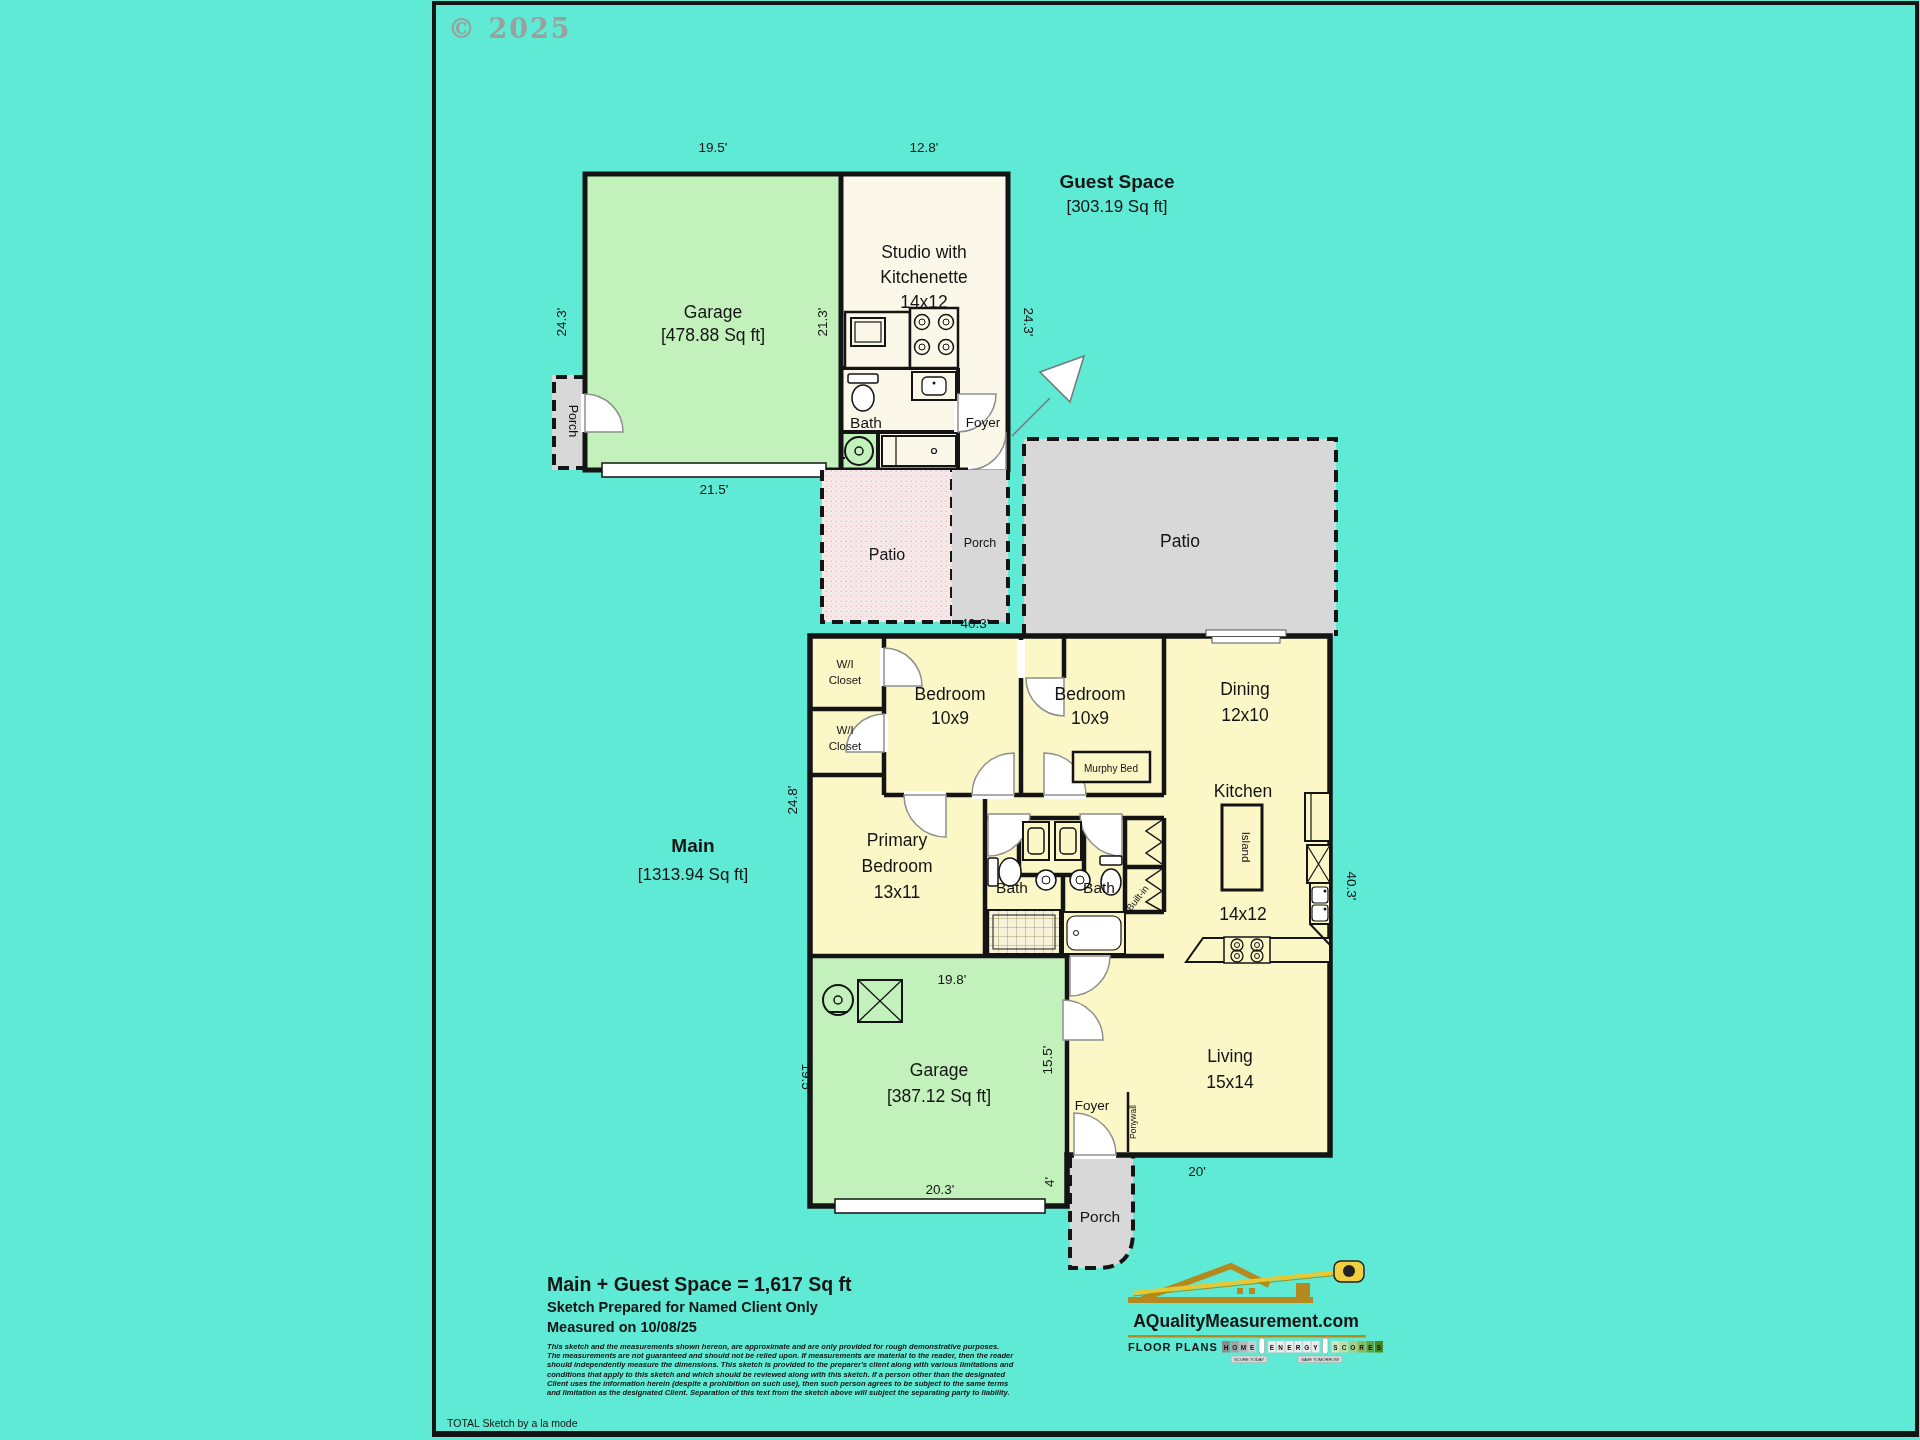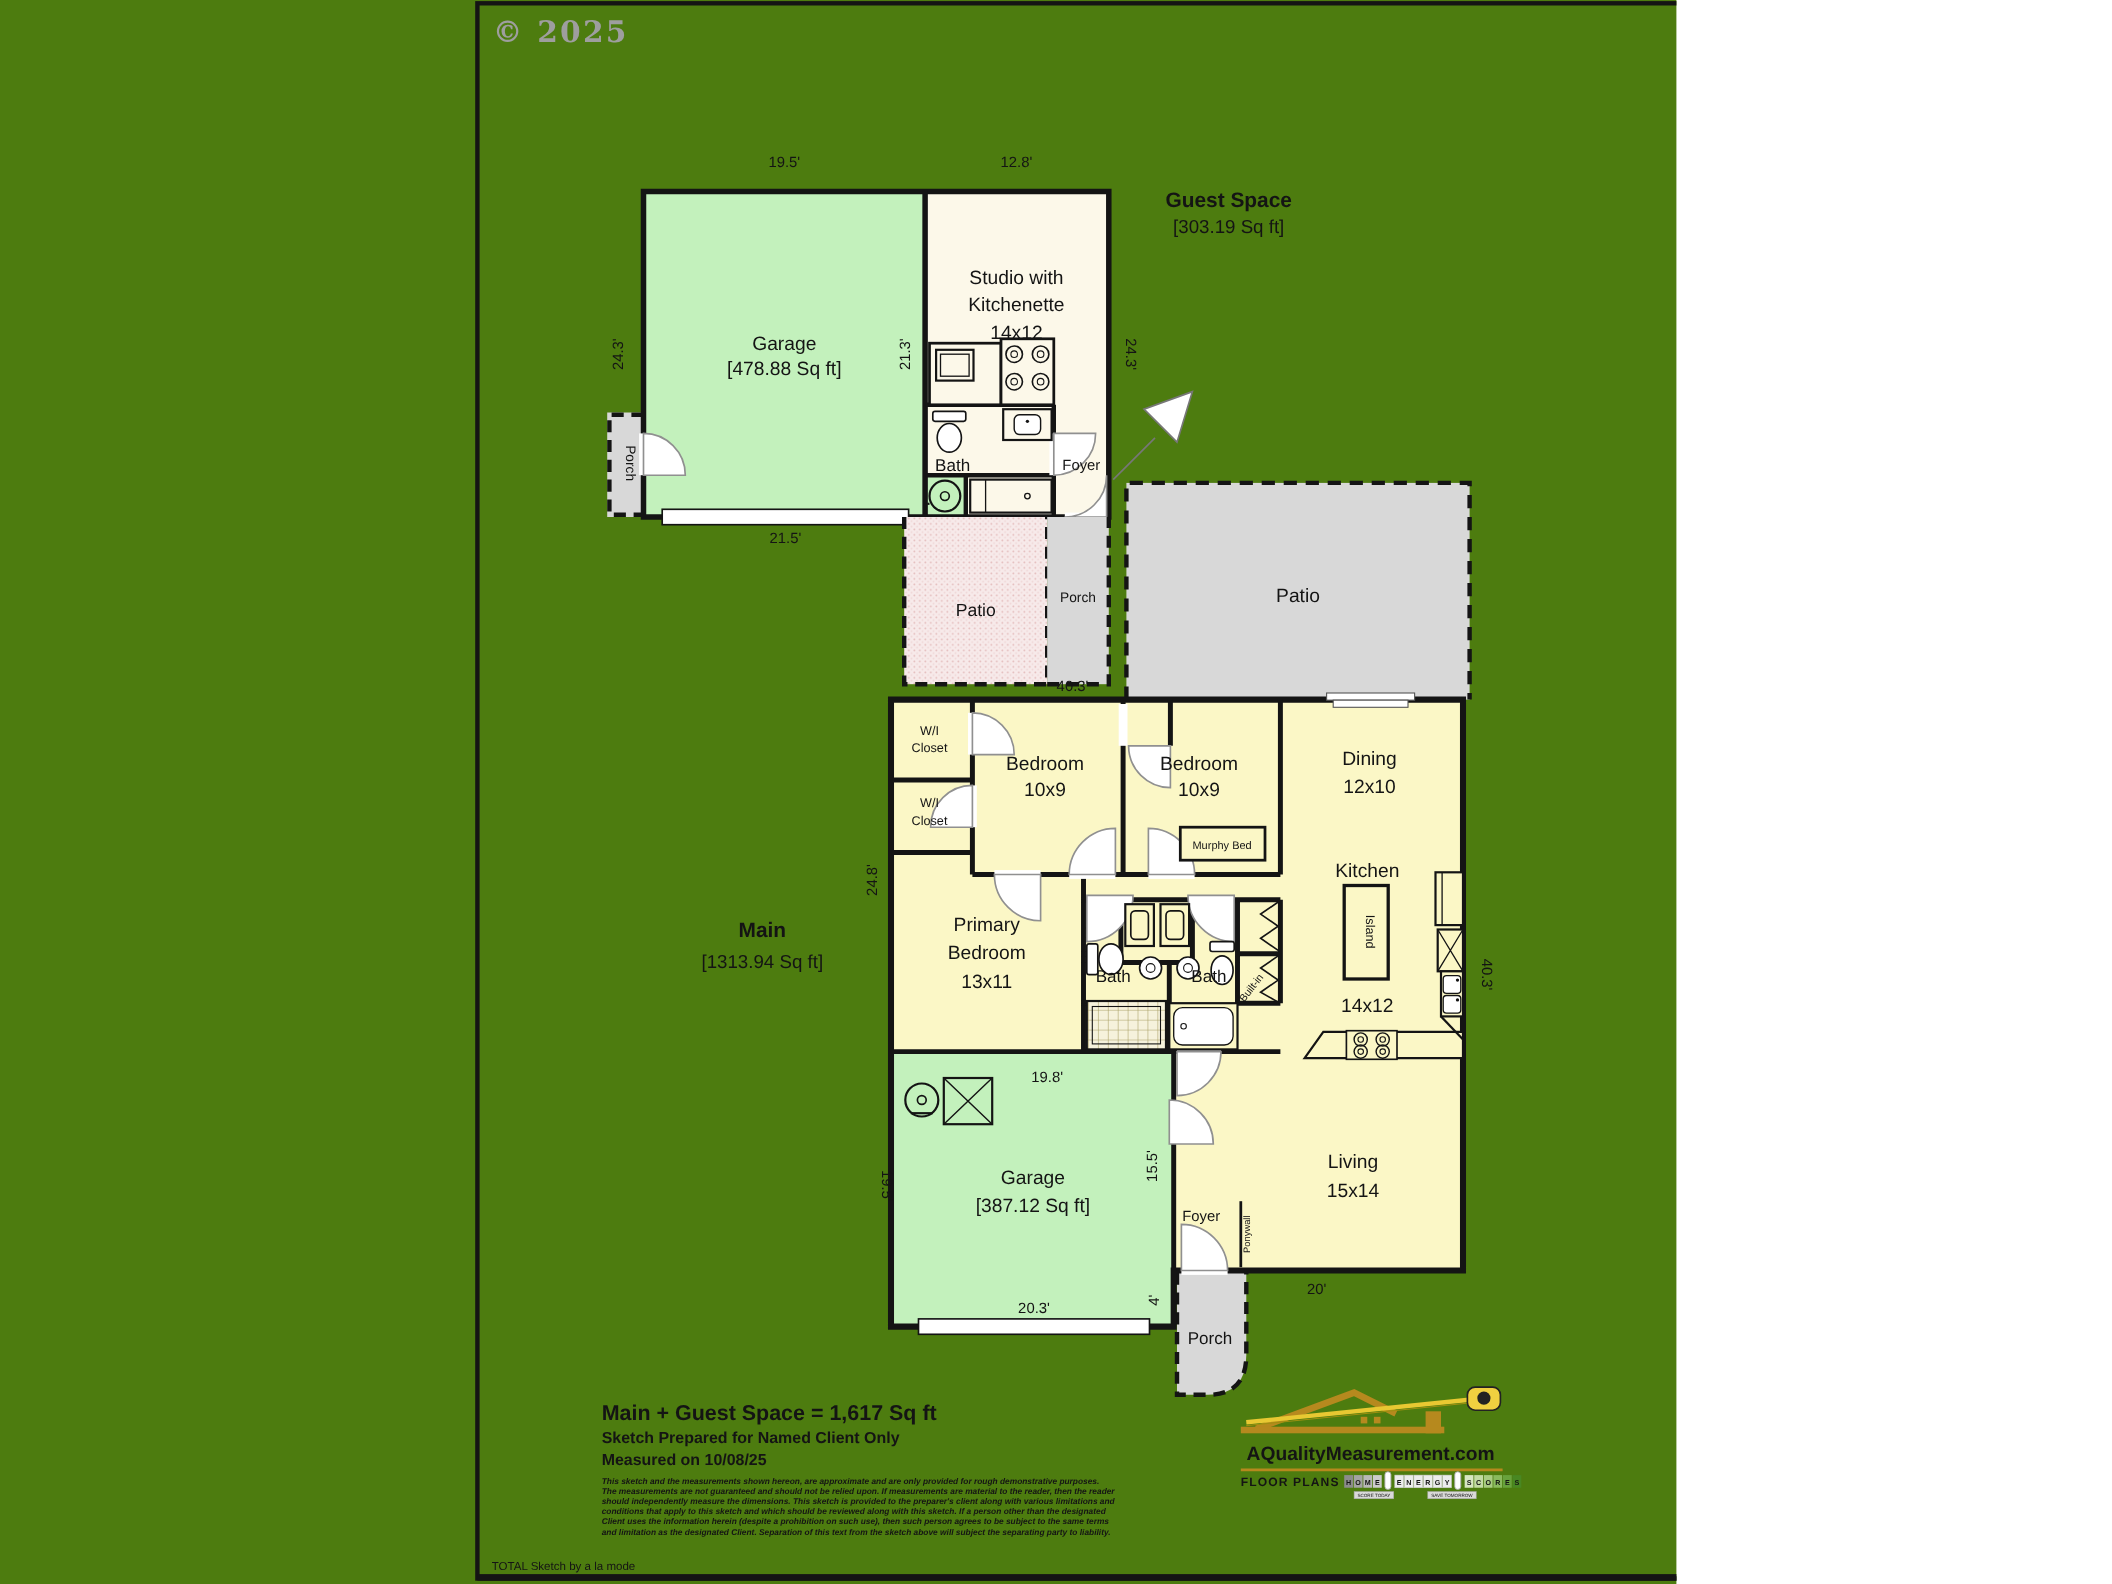--- a/index.html
+++ b/index.html
@@ -1,16 +1,16 @@
 <!DOCTYPE html>
 <html><head>
 <meta charset="utf-8">
 <style>
   html,body{margin:0;padding:0;background:#fff;}
-  .page{width:1524px;height:1440px;position:relative;background:#4d7c0f;overflow:hidden;}
+  .page{width:1920px;height:1440px;position:relative;background:#5eead4;overflow:hidden;}
   svg{position:absolute;left:0;top:0;}
   text{font-family:"Liberation Sans", sans-serif; fill:#141414;}
   .b{font-weight:bold;}
   .i{font-style:italic;}
   .dim{font-size:13.5px;}
   .room{font-size:17.5px;}
   .small{font-size:11.5px;}
   .copyright{font-family:"DejaVu Serif", serif; font-weight:bold; fill:#9e9e9e; font-size:27px; letter-spacing:2px;}
 </style>
 </head>

